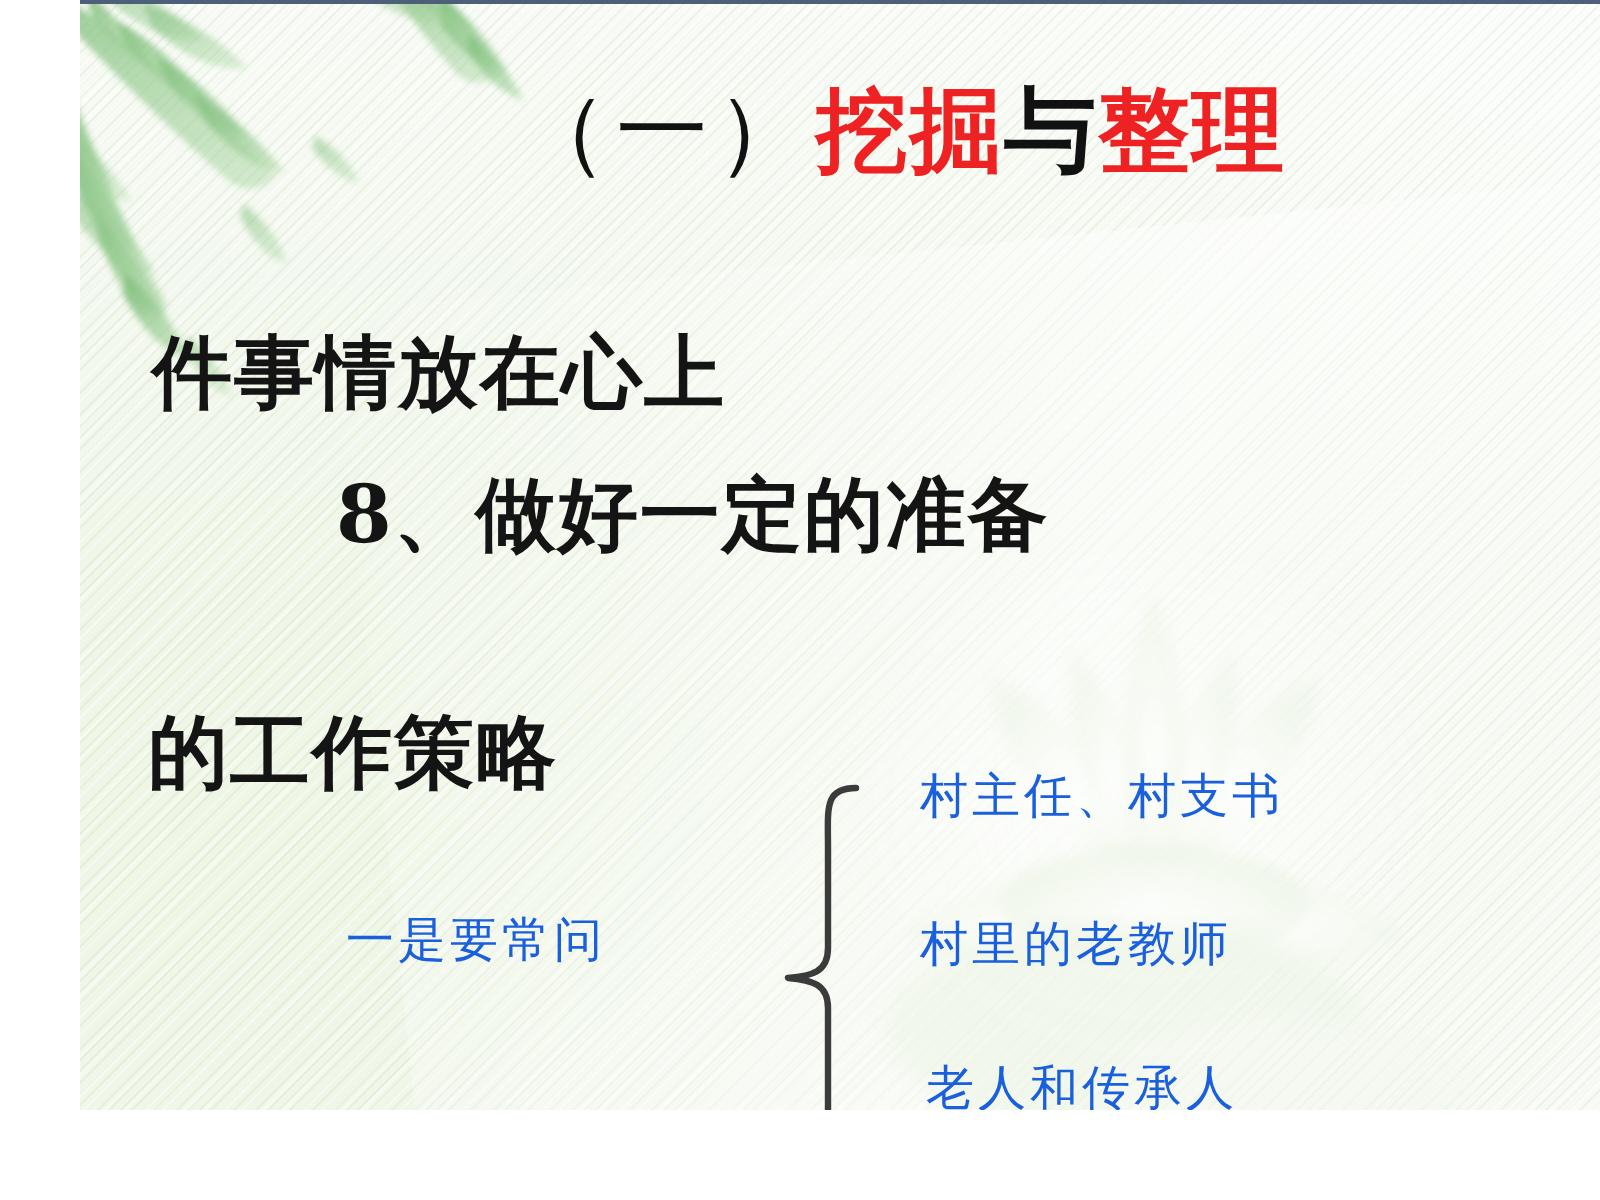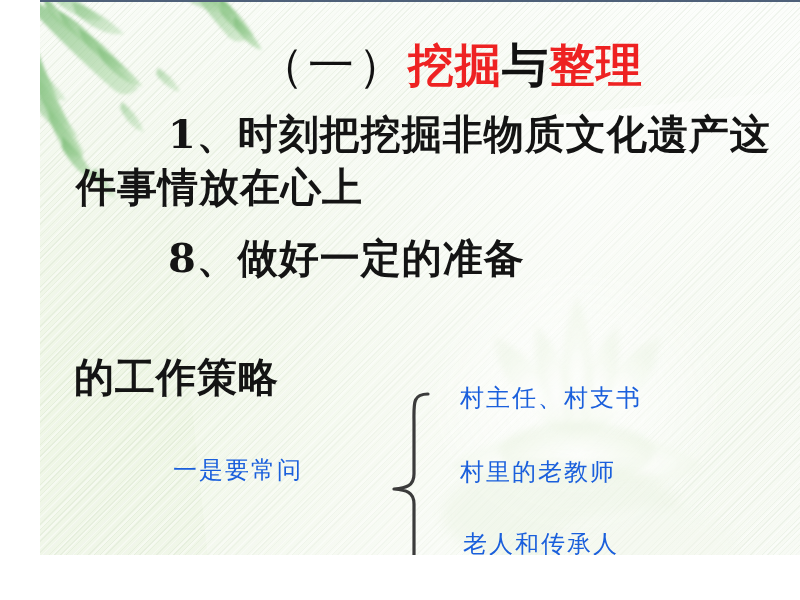--- a/index.html
+++ b/index.html
@@ -259,21 +259,20 @@
       <g opacity="0.6">
         <path d="M96 118 C106 126 114 136 118 148 C108 146 100 136 94 124 Z"></path>
         <path d="M68 184 C78 192 86 202 90 214 C80 212 72 202 66 190 Z"></path>
         <path d="M132 84 C142 90 150 98 154 108 C144 106 136 98 130 90 Z"></path>
       </g>
     </g>
   </svg>
 
   <div id="title-line" class="txt"><span class="blk paren">（一）</span><span class="red">挖掘</span><span class="blk">与</span><span class="red">整理</span></div>
 
-  <div id="item1-a" class="txt body-line">1、时刻把挖掘非物质文化遗产这</div>
   <div id="item1-b" class="txt body-line">件事情放在心上</div>
 
   <div id="item2" class="txt body-line">8、做好一定的准备</div>
 
   <div id="item3-b" class="txt body-line">的工作策略</div>
 
   <div id="blue-label" class="txt blue-line">一是要常问</div>
 
   <svg class="brace" viewBox="0 0 46 198">
     <path d="M40 4

